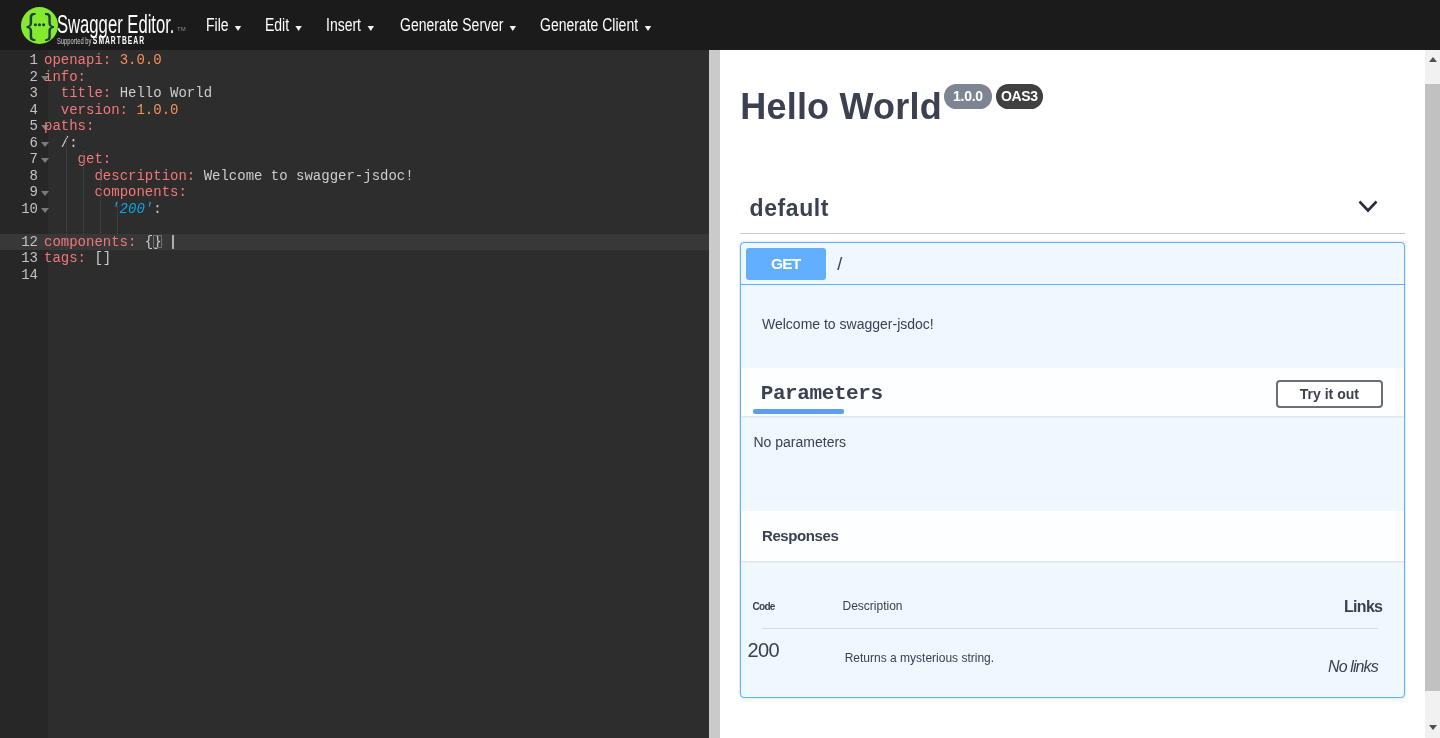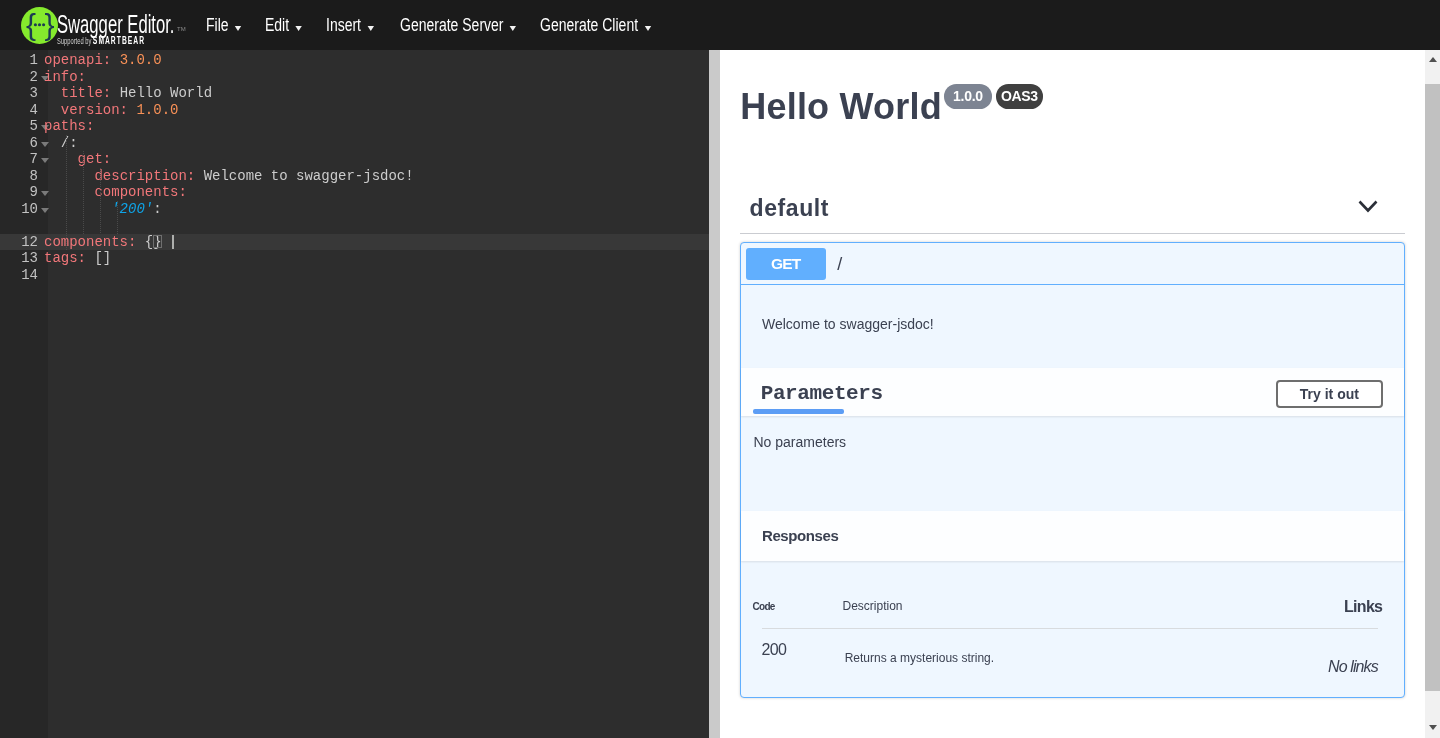--- a/index.html
+++ b/index.html
@@ -59,21 +59,21 @@
 #tryout{left:556.4px;top:329.8px;width:107px;height:28px;border:2px solid #6e6e6e;border-radius:4px;
   box-sizing:border-box;color:#3b4151;font-size:14px;font-weight:bold;text-align:center;line-height:24px;background:#fff;}
 #noparams{left:34px;top:385.4px;font-size:14px;line-height:14px;}
 #resphdr{left:21.5px;top:461px;width:663px;height:50px;background:rgba(255,255,255,.85);
   box-shadow:0 1px 2px rgba(0,0,0,.1);}
 #respttl{left:42.5px;top:477.7px;font-size:15px;font-weight:bold;line-height:15px;letter-spacing:-0.4px;}
 #codehdr{left:33px;top:548.6px;font-size:10px;font-weight:bold;line-height:16px;letter-spacing:-0.7px;}
 #deschdr{left:123px;top:549.5px;font-size:12px;font-weight:normal;line-height:12px;}
 #linkshdr{left:608.5px;top:548.6px;font-size:16px;font-weight:bold;line-height:16px;letter-spacing:-0.7px;margin-left:16px;}
 #tblline{left:42.5px;top:577.5px;width:616px;height:1px;background:#d8dbde;}
-#code200{left:42px;top:592.2px;font-size:16px;line-height:16px;letter-spacing:-0.6px;}
+#code200{left:28px;top:592.2px;font-size:20px;line-height:16px;letter-spacing:-0.6px;}
 #rettxt{left:125.2px;top:601.6px;font-size:12px;line-height:12px;}
 #nolinks{left:608.6px;top:609px;font-size:16px;font-style:italic;line-height:16px;letter-spacing:-0.9px;}
 
 #sbar{left:705.5px;top:0px;width:15px;height:688px;background:#f1f1f1;}
 #sthumb{left:0;top:34px;width:15px;height:607px;background:#c1c1c1;}
 .sarrow{left:3.5px;width:0;height:0;border-left:4px solid transparent;border-right:4px solid transparent;}
 #sup{top:6.5px;border-bottom:5px solid #505050;}
 #sdown{top:675px;border-top:5px solid #505050;}
 </style>
 </head>

